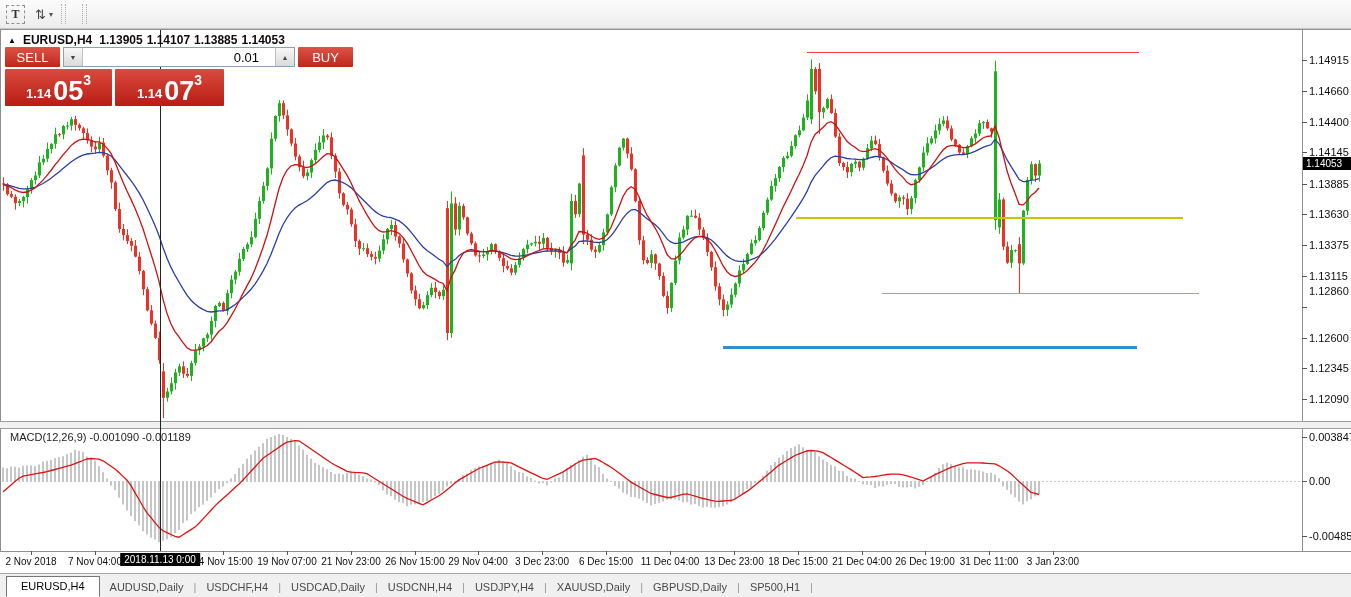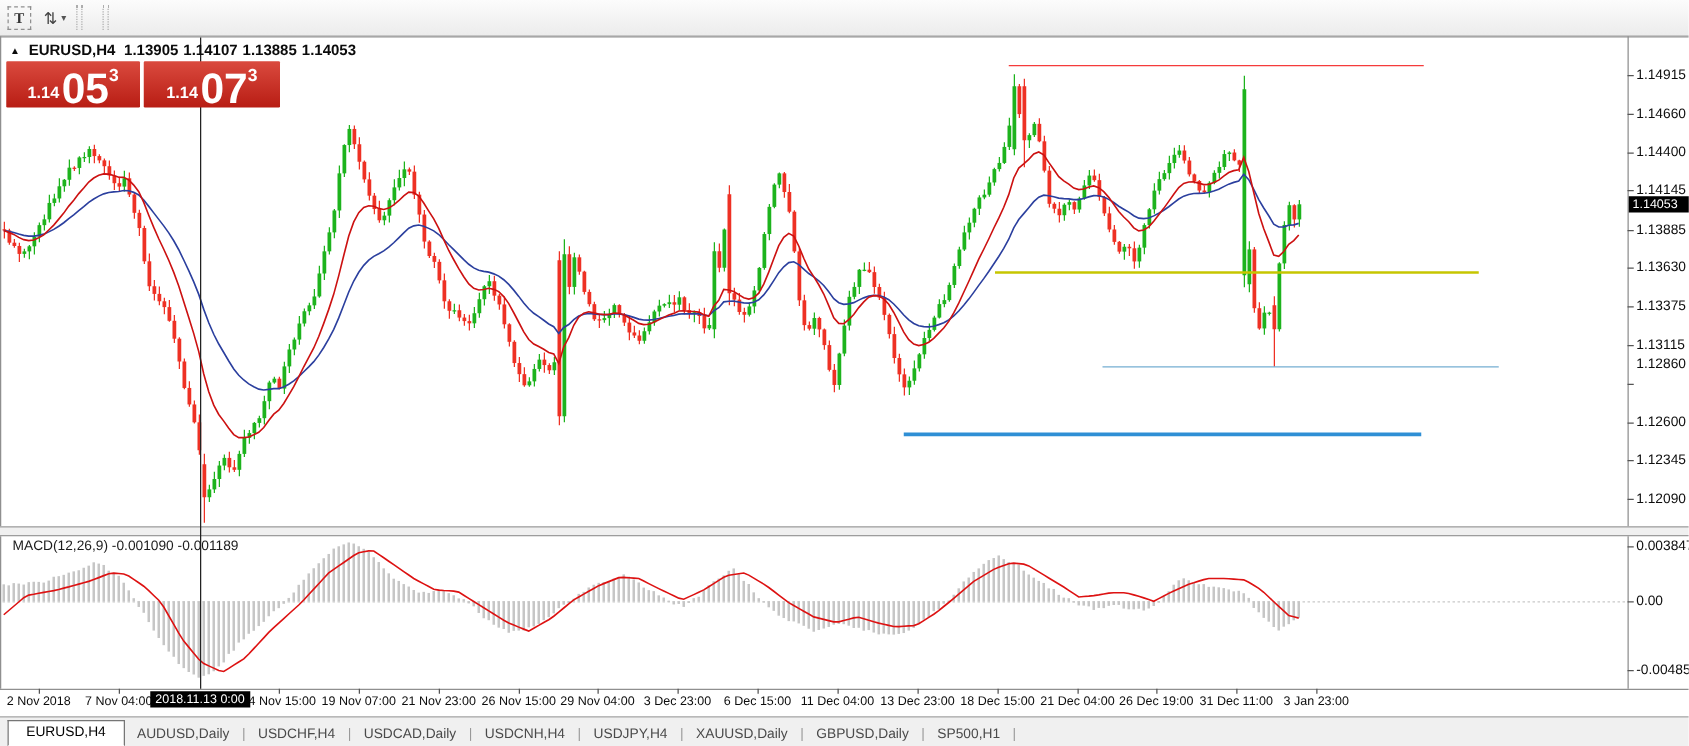--- a/index.html
+++ b/index.html
@@ -45,21 +45,21 @@
         background:linear-gradient(#f7f7f7,#dadada)}
   .sbtn.dn{border-right:1px solid #c0c0c0}
   .sbtn.up{border-left:1px solid #c0c0c0}
   .spin input{flex:1;border:0;outline:none;font-family:"Liberation Sans",sans-serif;font-size:13px;
               text-align:right;padding:0 16px 0 0;min-width:0}
   .ocw-row2{display:flex;gap:3px;margin-top:2px}
   .pricepanel{height:37px;background:linear-gradient(#da4a3e,#b81d14);color:#fff;display:flex;
               align-items:flex-end;justify-content:center;border-radius:1px}
   .pp-sell{flex:0 0 107px}.pp-buy{flex:0 0 109px}
   .pfx{font-size:13px;font-weight:bold;margin:0 2px 5px 0}
-  .big{font-size:34px;font-weight:bold;line-height:29px}
+  .big{font-size:27px;font-weight:bold;line-height:29px}
   .sup{font-size:14px;font-weight:bold;align-self:flex-start;margin-top:3px}
   
   .tabsbar{position:absolute;left:0;top:573px;width:1351px;height:24px;background:#f0f0f0;
            border-top:1px solid #a6a6a6;box-sizing:border-box;display:flex;align-items:flex-end;
            font-size:11px;color:#4a4a4a}
   .tab{padding:3px 10px 4px 10px;white-space:nowrap}
   .tab.active{background:#fff;border:1px solid #767676;border-bottom:1px solid #fff;color:#000;
               padding:3px 14px 4px 14px;margin-left:6px}
   .tabsep{color:#999;padding-bottom:4px}
   svg{position:absolute;left:0;top:0;pointer-events:none}
@@ -897,20 +897,33 @@
 <div class="chart-title">
   <span class="tri">▲</span>
   <span>EURUSD,H4</span>
   <span>1.13905</span>
   <span style="margin-left:-3px">1.14107</span>
   <span style="margin-left:-3px">1.13885</span>
   <span style="margin-left:-3px">1.14053</span>
 </div>
 
 <div class="ocw">
+  <div class="ocw-row1">
+    <div class="ocbtn">
+      <span>SELL</span>
+    </div>
+    <div class="spin">
+      <div class="sbtn dn">▼</div>
+      <input value="0.01" style="">
+      <div class="sbtn up">▲</div>
+    </div>
+    <div class="ocbtn">
+      <span>BUY</span>
+    </div>
+  </div>
   <div class="ocw-row2">
     <div class="pricepanel pp-sell">
       <span class="pfx">1.14</span>
       <span class="big">05</span>
       <span class="sup">3</span>
     </div>
     <div class="pricepanel pp-buy">
       <span class="pfx">1.14</span>
       <span class="big">07</span>
       <span class="sup">3</span>

